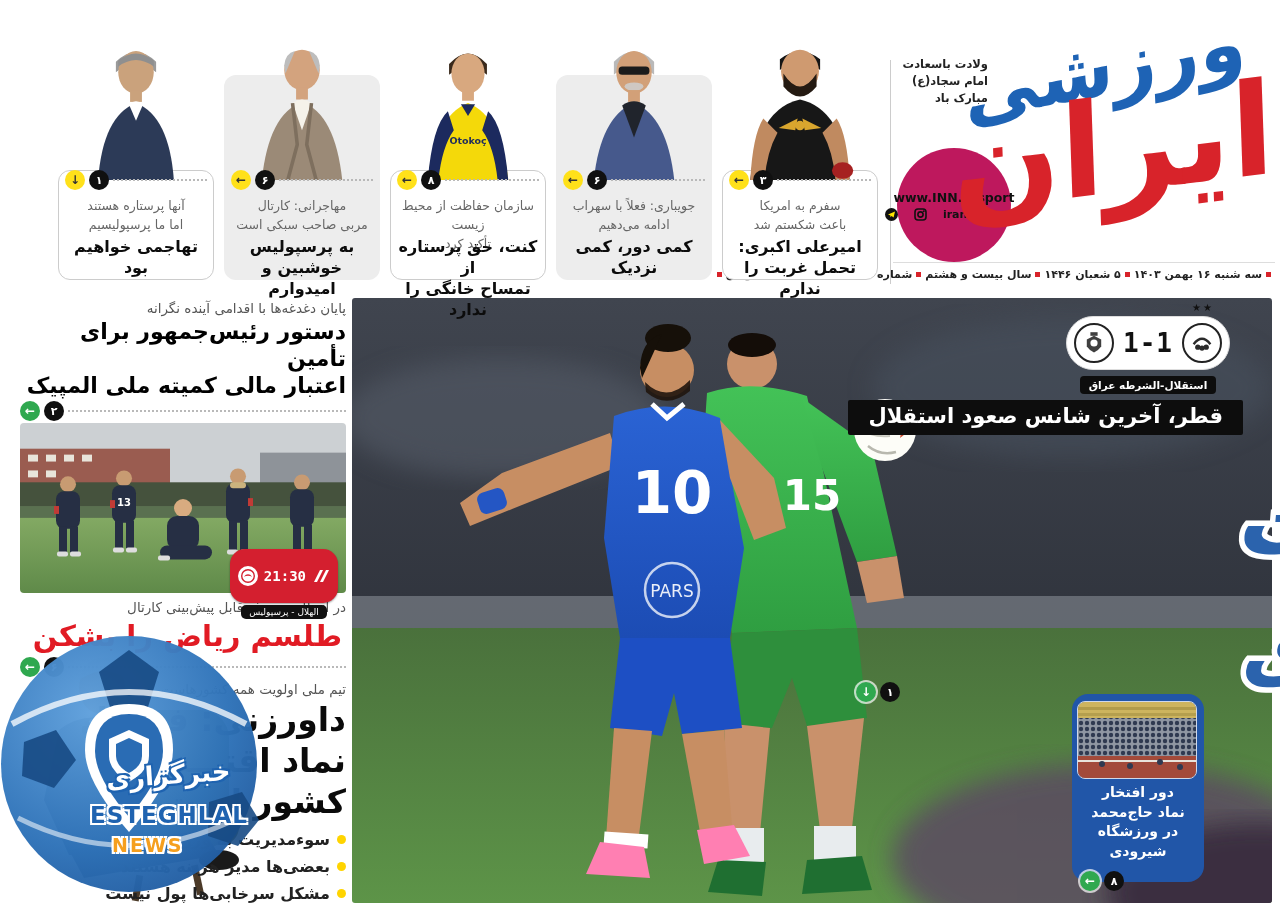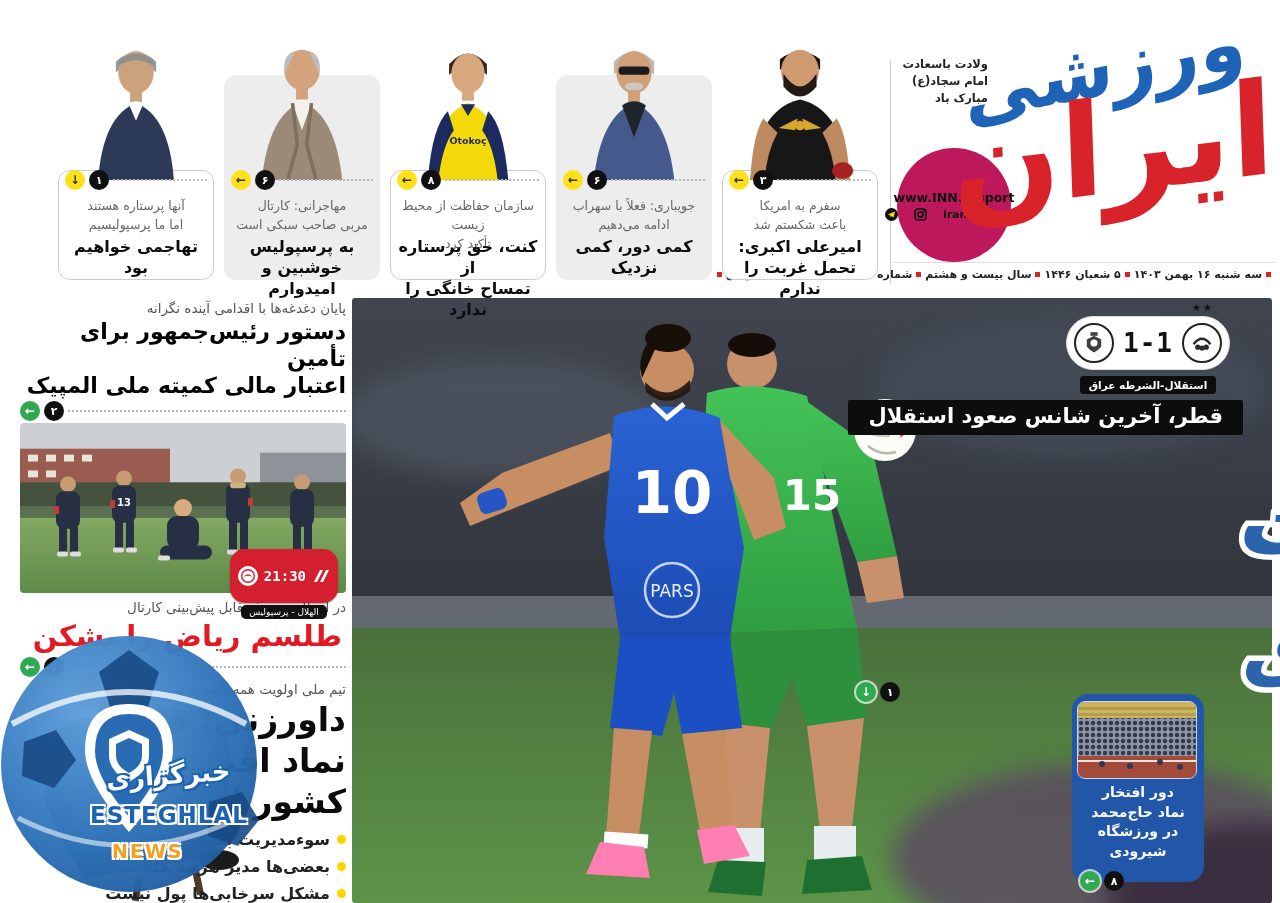--- a/index.html
+++ b/index.html
@@ -81,21 +81,21 @@
   .sc-photo{width:118px;height:76px;border-radius:8px;overflow:hidden;border:1px solid #cfd8ea;}
   .sc-lines{margin-top:4px;text-align:center;color:#fff;font-weight:bold;font-size:14px;line-height:19.5px;}
   .sc-marker{position:absolute;left:8px;bottom:-9px;}
   
   .watermark{position:absolute;left:-6px;top:612px;width:370px;height:291px;z-index:6;pointer-events:none;}
   .wm-text{position:absolute;font-weight:bold;}
   .wm1{left:112px;top:148px;font-size:26px;color:#fff;transform:rotate(-4deg);
        text-shadow:-2px -2px 0 #1f63b0,2px -2px 0 #1f63b0,-2px 2px 0 #1f63b0,2px 2px 0 #1f63b0;}
   .wm2{left:96px;top:190px;font-size:23px;color:#1f63b0;letter-spacing:1px;
        text-shadow:-2px -2px 0 #fff,2px -2px 0 #fff,-2px 2px 0 #fff,2px 2px 0 #fff;}
-  .wm3{left:118px;top:228px;font-size:19px;color:#f59f1e;letter-spacing:2px;
+  .wm3{left:118px;top:222px;font-size:19px;color:#f59f1e;letter-spacing:2px;
        text-shadow:-2px -2px 0 #fff,2px -2px 0 #fff,-2px 2px 0 #fff,2px 2px 0 #fff;}
 </style>
 </head>
 <body>
 
 <div class="page">
 
   <div class="vdivider"></div>
 
   <div class="blessing">

